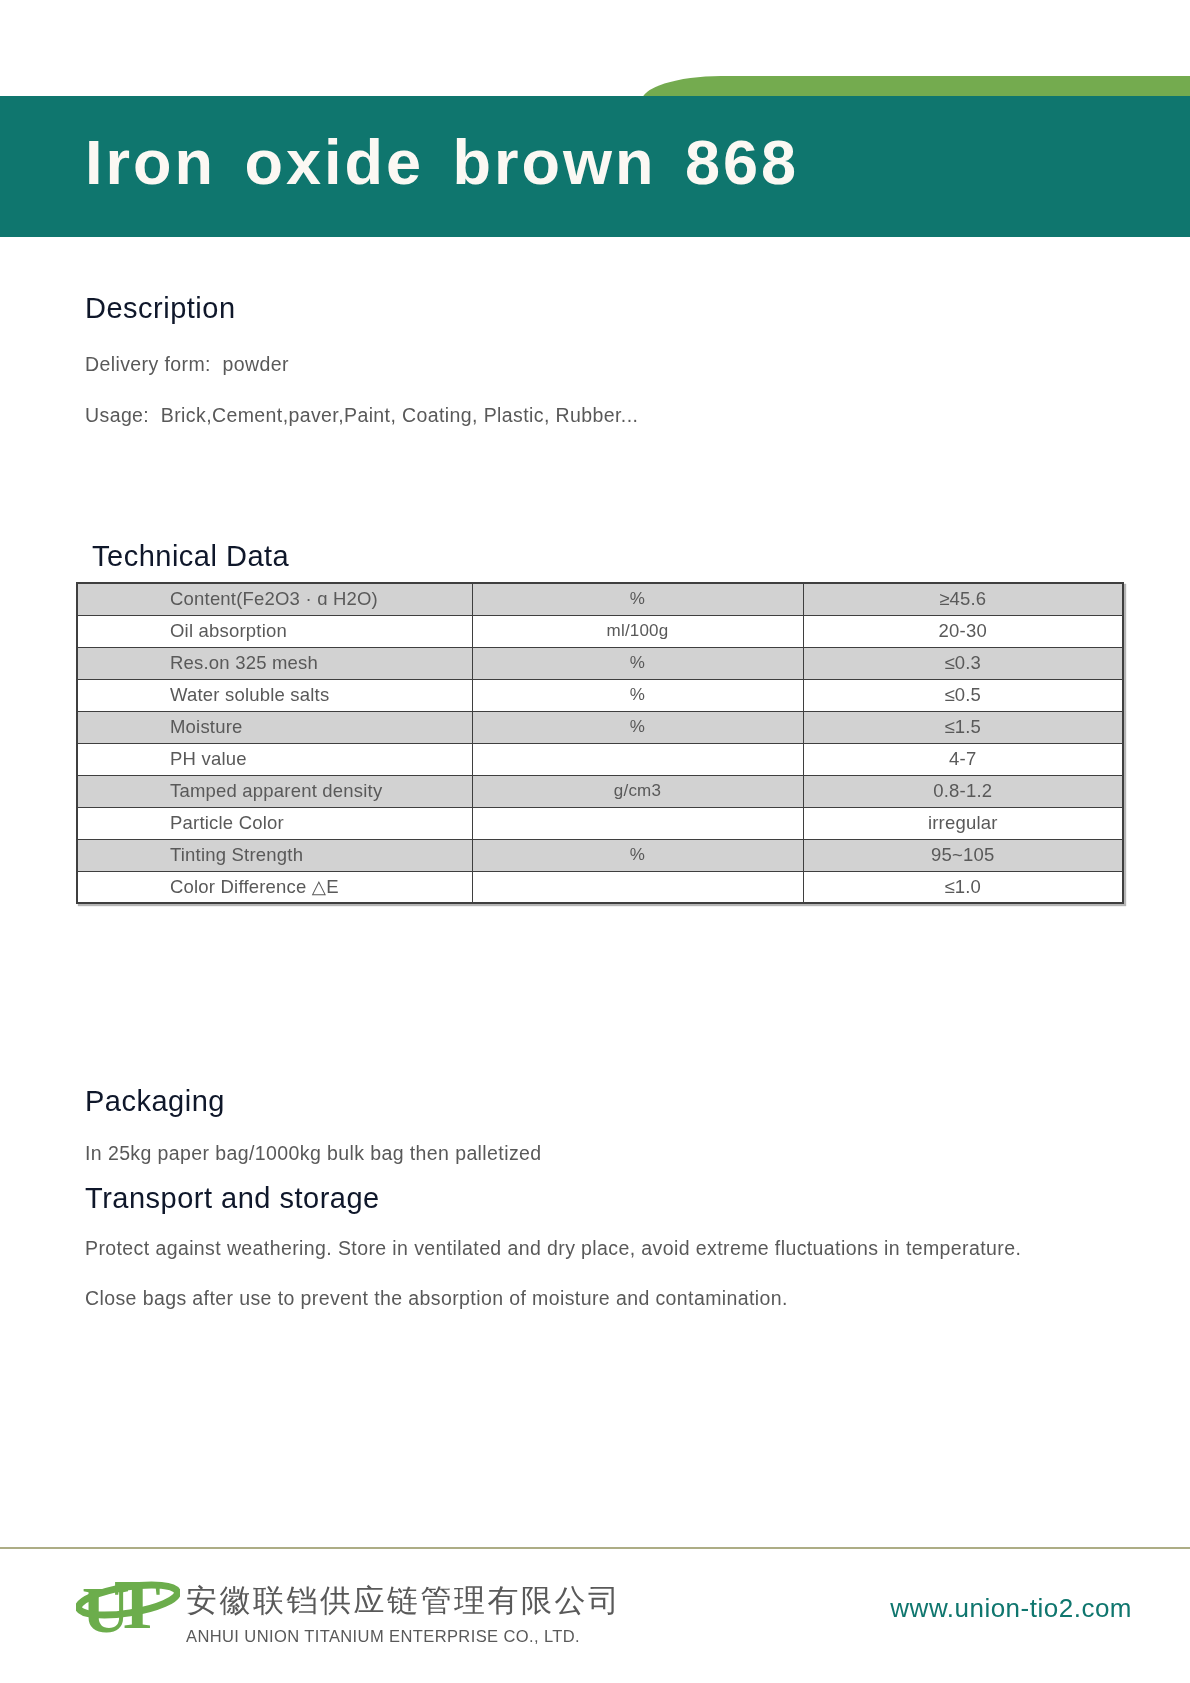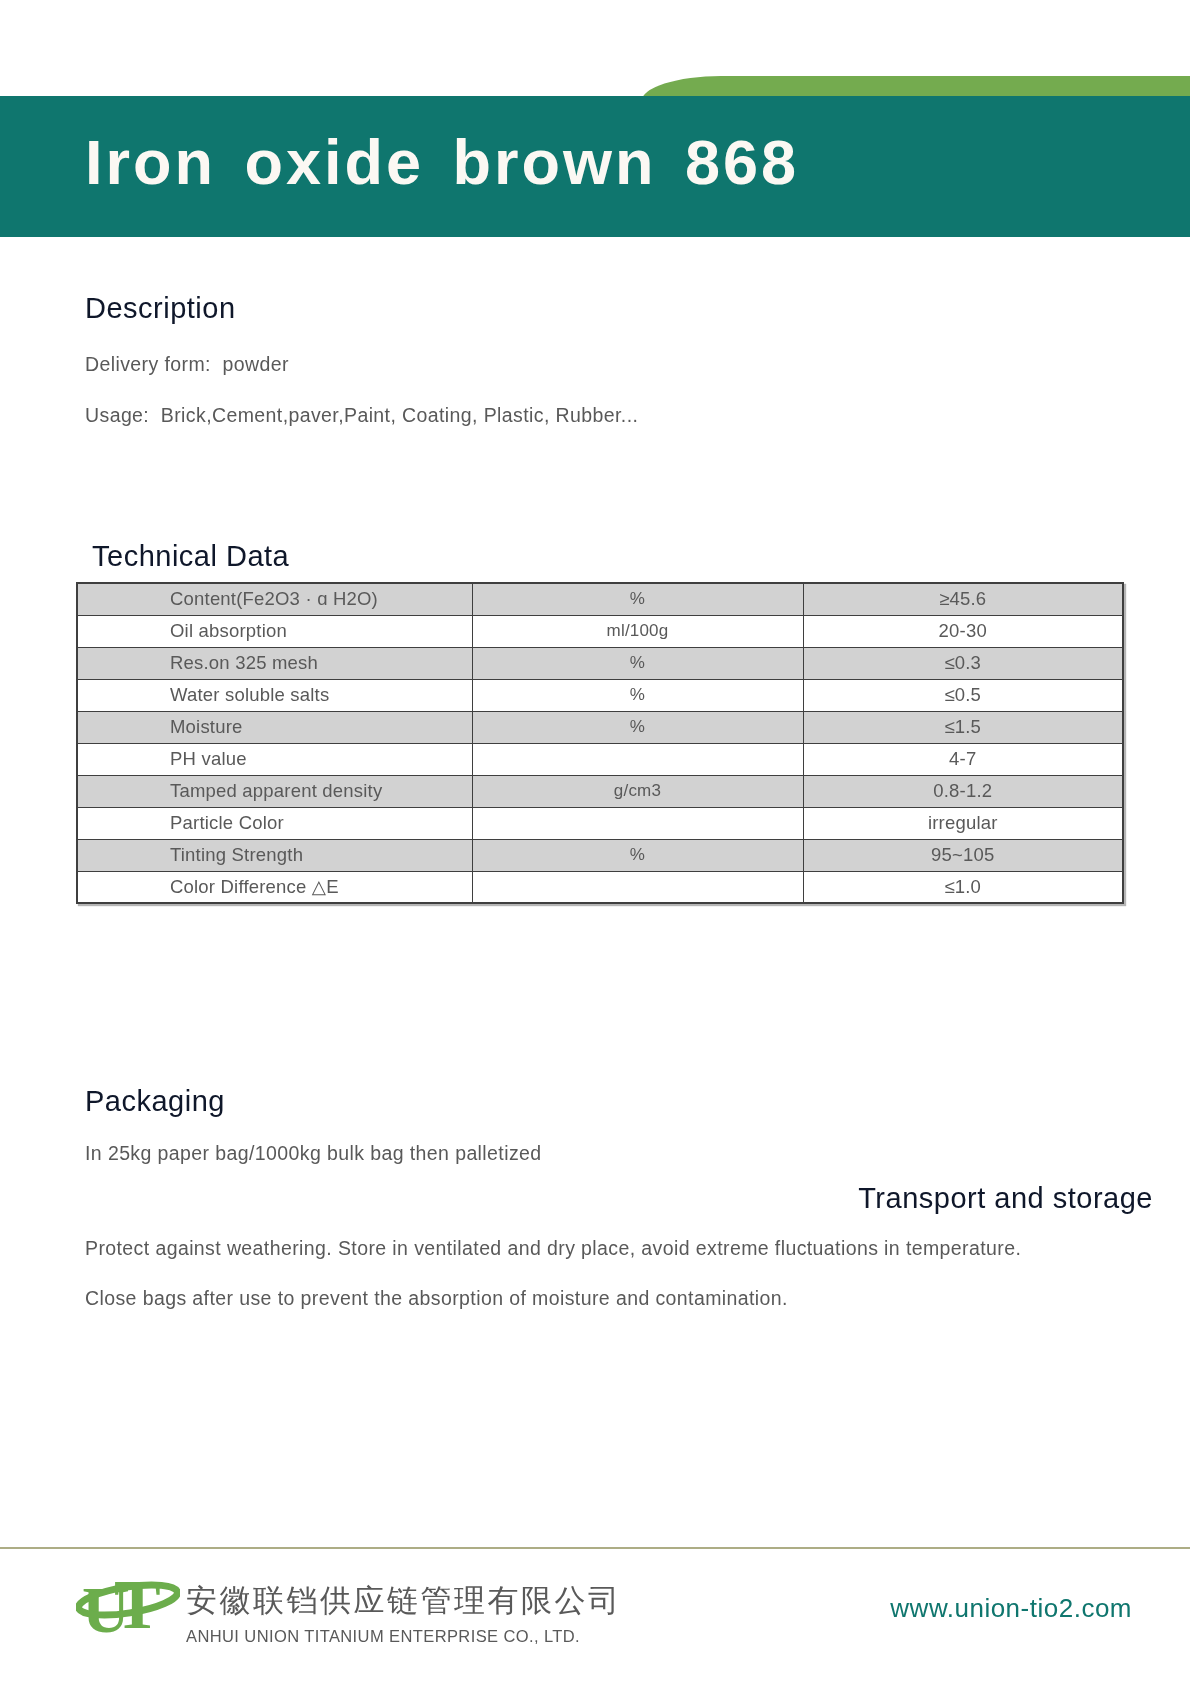--- a/index.html
+++ b/index.html
@@ -89,21 +89,21 @@
     vertical-align: middle;
   }
   table.tech-table td.prop { text-align: left; padding-left: 92px; }
   table.tech-table td.unit { font-size: 17px; }
   table.tech-table tr:nth-child(odd) { background: #d2d2d2; }
   table.tech-table tr:nth-child(even) { background: #ffffff; }
 
   
   .lower-section { position: absolute; left: 85px; top: 1065px; right: 37px; margin-top: 20px; }
   .lower-section p.pack-text { margin-top: 24px; }
-  .lower-section h2.transport-heading { margin-top: 17px; text-align: right; }
+  .lower-section h2.transport-heading { margin-top: 17px; }
   .lower-section p.transport-line1 { margin-top: 22px; }
   .lower-section p.transport-line2 { margin-top: 27px; }
 
   
   .footer-divider {
     position: absolute;
     left: 0; right: 0;
     top: 1547px;
     height: 2px;
     background: #adad85;

